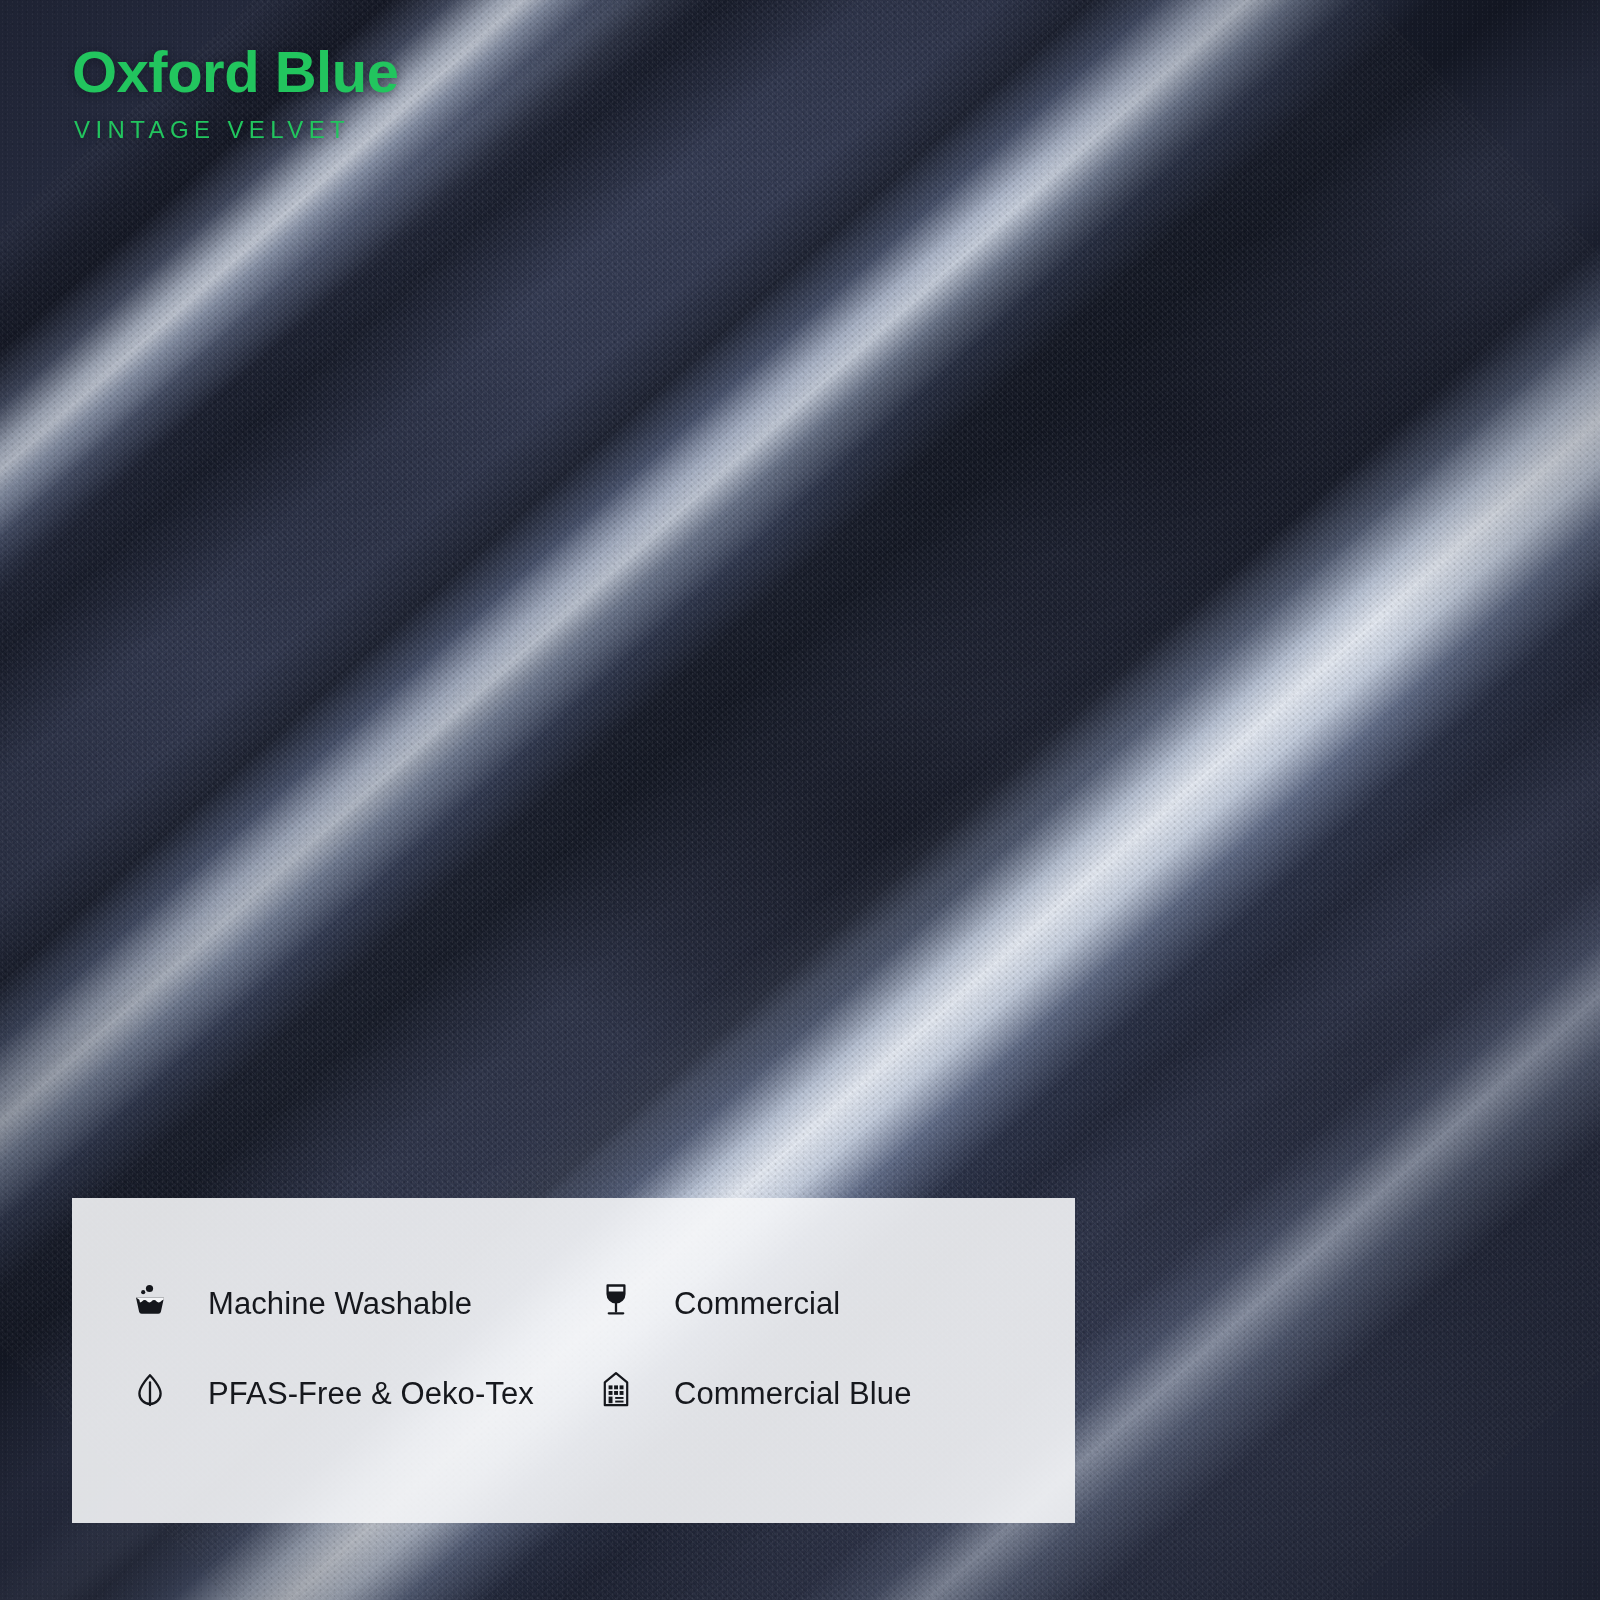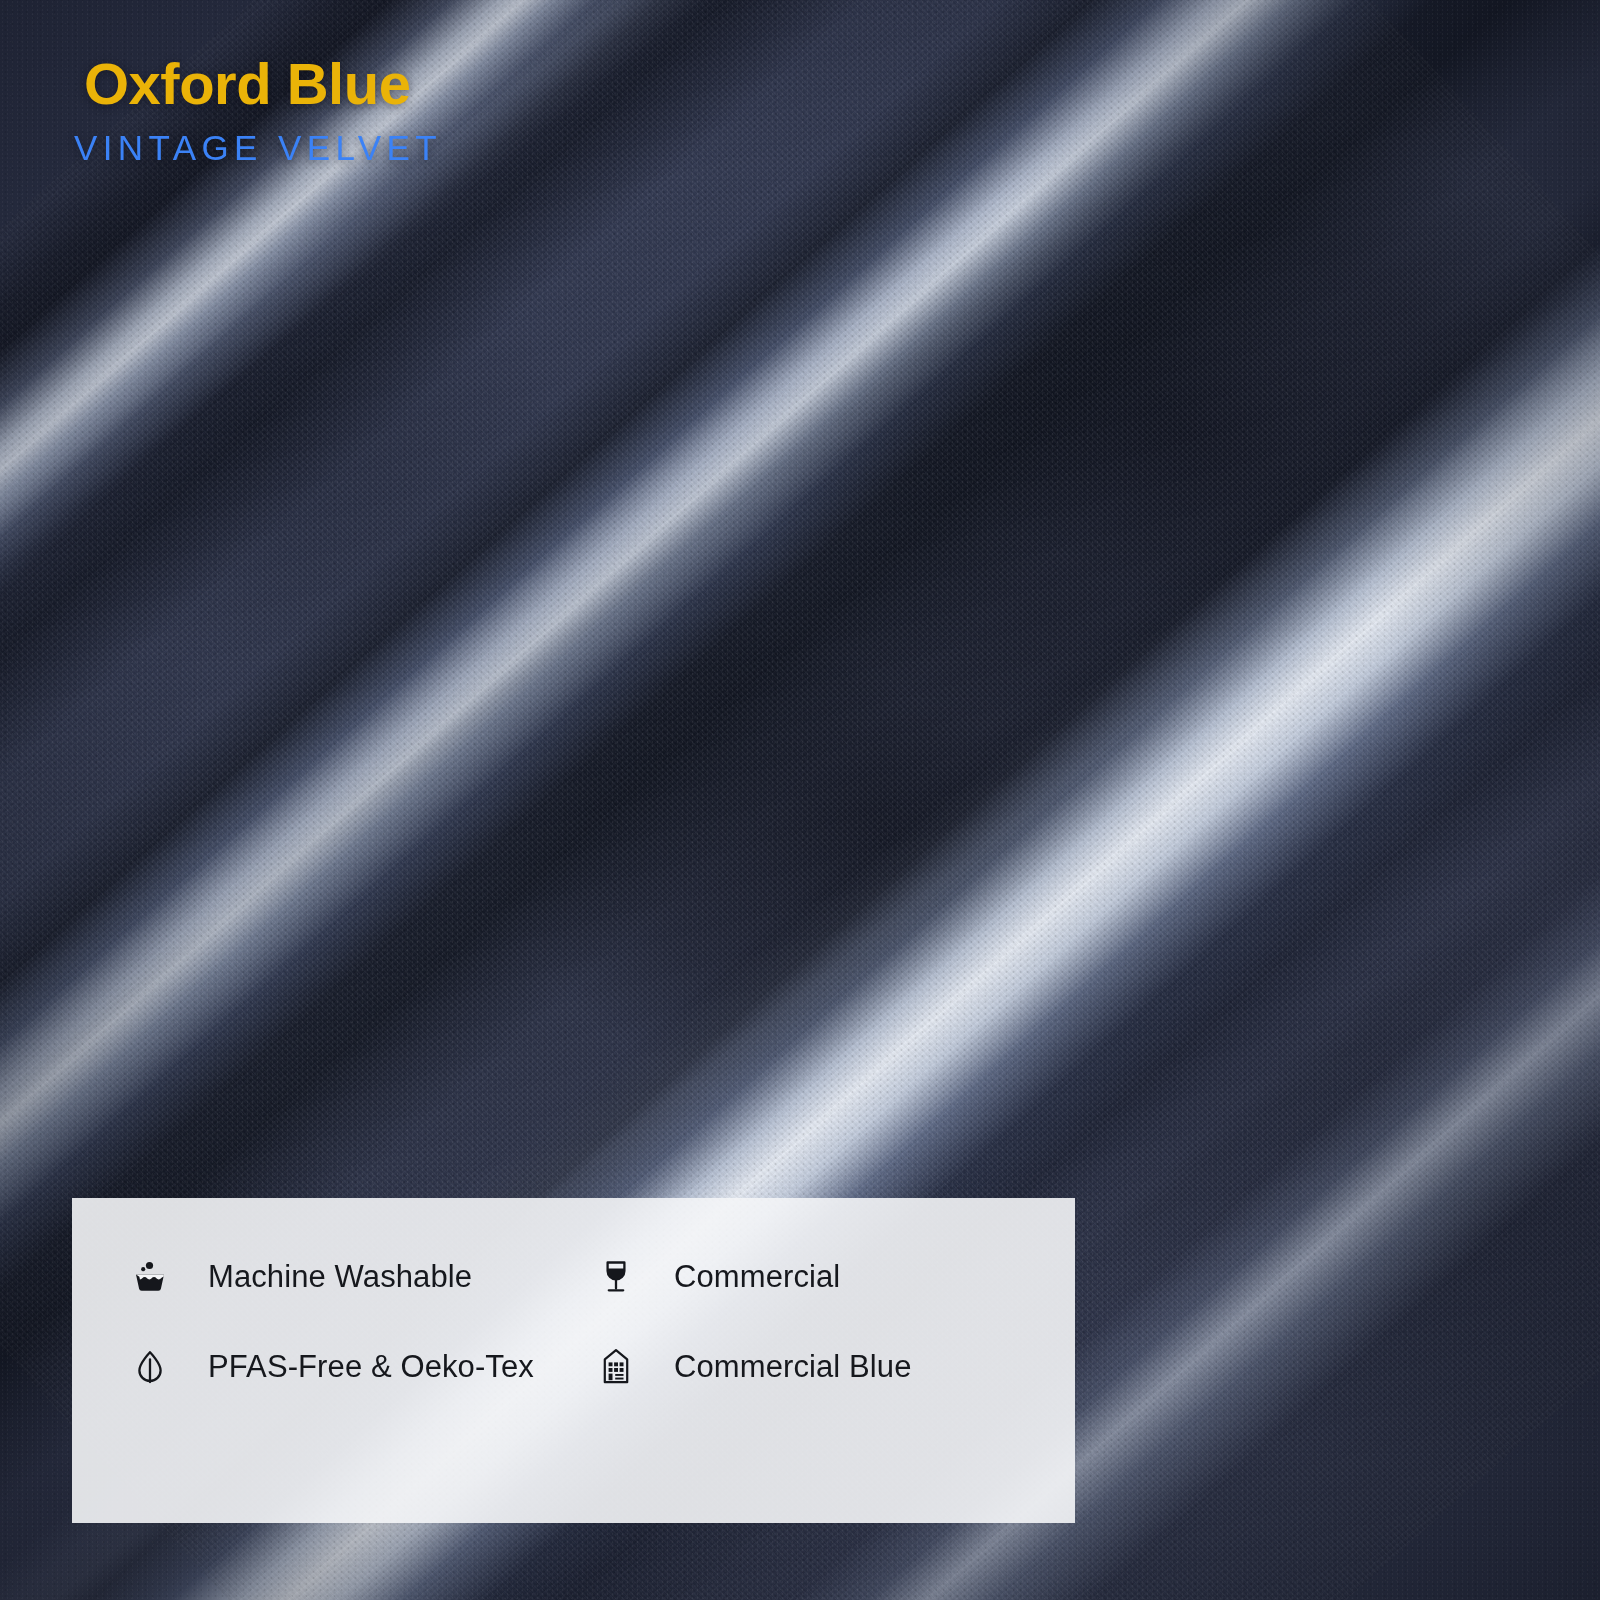--- a/index.html
+++ b/index.html
@@ -147,32 +147,32 @@
   }
 
   
   .header {
     position: absolute;
     left: 72px;
     top: 42px;
     z-index: 6;
   }
   .title {
-    margin: 12px;
-    color: #eab308;
+    margin: 0;
+    color: #22c55e;
     font-size: 58px;
     font-weight: 700;
     letter-spacing: -0.5px;
     line-height: 1.05;
     text-shadow: 0 2px 10px rgba(10,12,22,0.45);
   }
   .subtitle {
     margin: 14px 0 0 2px;
-    color: #3b82f6;
-    font-size: 35px;
+    color: #22c55e;
+    font-size: 24px;
     font-weight: 400;
     letter-spacing: 5.4px;
     line-height: 1.1;
     text-shadow: 0 2px 8px rgba(10,12,22,0.40);
   }
 
   
   .panel {
     position: absolute;
     left: 72px;
@@ -185,21 +185,21 @@
     padding: 34px 0 0 0;
   }
   .feat-grid {
     display: grid;
     grid-template-columns: 466px 1fr;
     grid-auto-rows: 90px;
     align-content: start;
   }
   .feat {
     display: flex;
-    align-items: center;
+    align-items: flex-end;
     padding-left: 56px;
     box-sizing: border-box;
   }
   .feat-icon {
     width: 44px;
     min-width: 44px;
     height: 44px;
     display: flex;
     align-items: center;
     justify-content: center;

